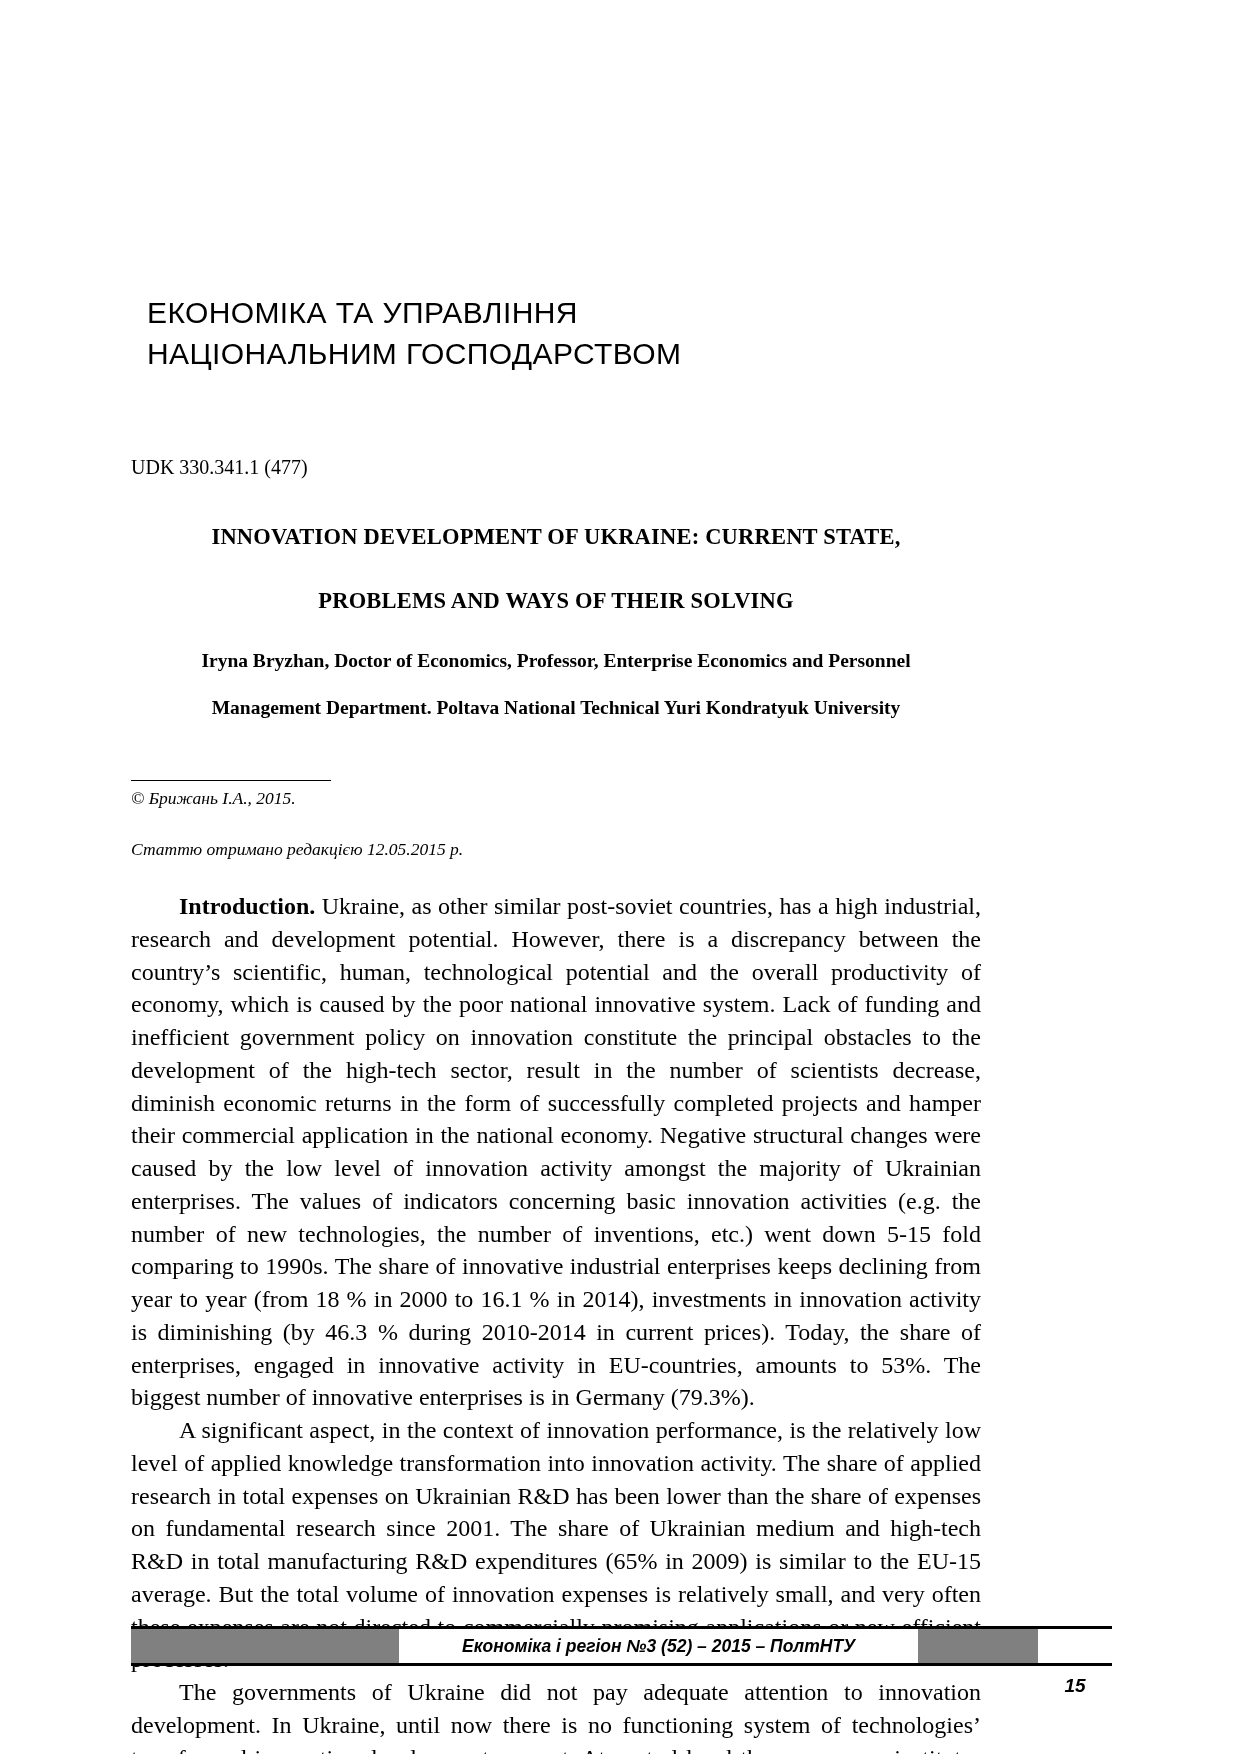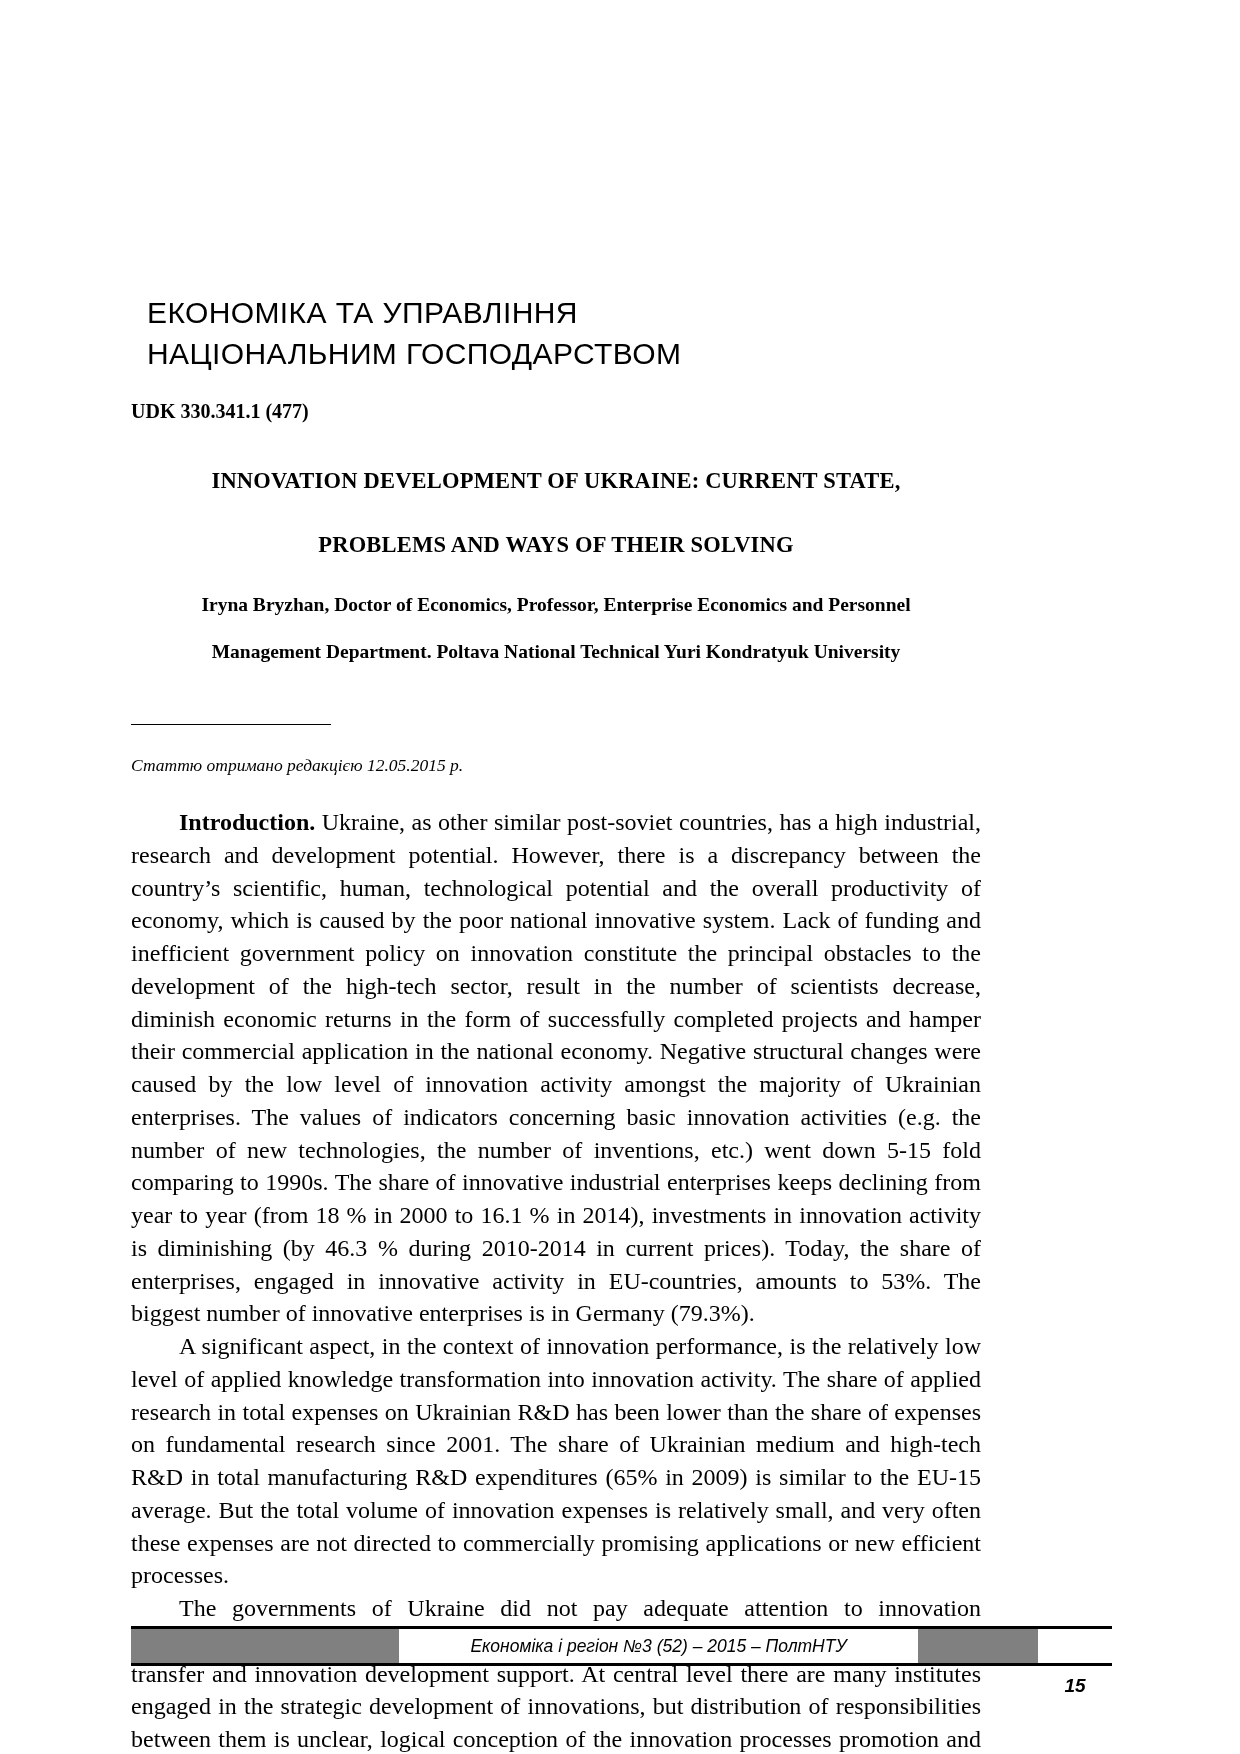--- a/index.html
+++ b/index.html
@@ -42,23 +42,22 @@
     margin: 16px;
     padding-top: 276px;
     font-weight: normal;
     font-family: Liberation Sans, sans-serif;
   }
   .section-heading .ln { display: block; }
 
   
   .udk {
     font-size: 20px;
-    margin-top: 25px;
+    margin-top: 81px;
     text-align: left;
-    font-weight: bold;
   }
 
   
   .article-title {
     text-align: center;
     font-size: 22.5px;
     font-weight: bold;
     line-height: 1.42;
     margin-top: 42px;
     letter-spacing: 0.2px;
@@ -146,21 +145,21 @@
     top: 3px;
     width: 519px;
     height: 34px;
     background: #ffffff;
     display: flex;
     align-items: center;
     justify-content: center;
     font-family: "Liberation Sans", "DejaVu Sans", sans-serif;
     font-size: 17.5px;
     font-style: italic;
-    font-weight: normal;
+    font-weight: bold;
     white-space: nowrap;
   }
   .footer-pageno {
     position: absolute;
     left: 907px;
     top: 3px;
     width: 74px;
     height: 34px;
     background: #ffffff;
     display: flex;
@@ -192,20 +191,21 @@
       <span class="ln">PROBLEMS AND WAYS OF THEIR SOLVING</span>
     </div>
 
     <div class="authors">
       <span class="ln">Iryna Bryzhan, Doctor of Economics, Professor, Enterprise Economics and Personnel</span>
       <span class="ln">Management Department. Poltava National Technical Yuri Kondratyuk University</span>
     </div>
 
     <div class="footnote-rule"></div>
 
+    <div class="copyright-note">© Брижань І.А., 2015.</div>
 
     <div class="received-note">Статтю отримано редакцією 12.05.2015 р.</div>
 
     <div class="body-text">
       <p><b>Introduction.</b><span> Ukraine, as other similar post-soviet countries, has a high industrial, research and development potential. However, there is a discrepancy between the country’s scientific, human, technological potential and the overall productivity of economy, which is caused by the poor national innovative system. Lack of funding and inefficient government policy on innovation constitute the principal obstacles to the development of the high-tech sector, result in the number of scientists decrease, diminish economic returns in the form of successfully completed projects and hamper their commercial application in the national economy. Negative structural changes were caused by the low level of innovation activity amongst the majority of Ukrainian enterprises. The values of indicators concerning basic innovation activities (e.g. the number of new technologies, the number of inventions, etc.) went down 5-15 fold comparing to 1990s. The share of innovative industrial enterprises keeps declining from year to year (from 18 % in 2000 to 16.1 % in 2014), investments in innovation activity is diminishing (by 46.3 % during 2010-2014 in current prices). Today, the share of enterprises, engaged in innovative activity in EU-countries, amounts to 53%. The biggest number of innovative enterprises is in Germany (79.3%).</span></p>
       <p>A significant aspect, in the context of innovation performance, is the relatively low level of applied knowledge transformation into innovation activity. The share of applied research in total expenses on Ukrainian R&amp;D has been lower than the share of expenses on fundamental research since 2001. The share of Ukrainian medium and high-tech R&amp;D in total manufacturing R&amp;D expenditures (65% in 2009) is similar to the EU-15 average. But the total volume of innovation expenses is relatively small, and very often these expenses are not directed to commercially promising applications or new efficient processes.</p>
       <p>The governments of Ukraine did not pay adequate attention to innovation development. In Ukraine, until now there is no functioning system of technologies’ transfer and innovation development support. At central level there are many institutes engaged in the strategic development of innovations, but distribution of responsibilities between them is unclear, logical conception of the innovation processes promotion and technologies transfer is absent. As a result of these factors, Ukraine is lagging behind other European countries  as to the innovation activity level. For increasing indexes of industrial enterprises’ innovation activity, for ensuring the level of applied knowledge</p>
     </div>
 
   </div>

